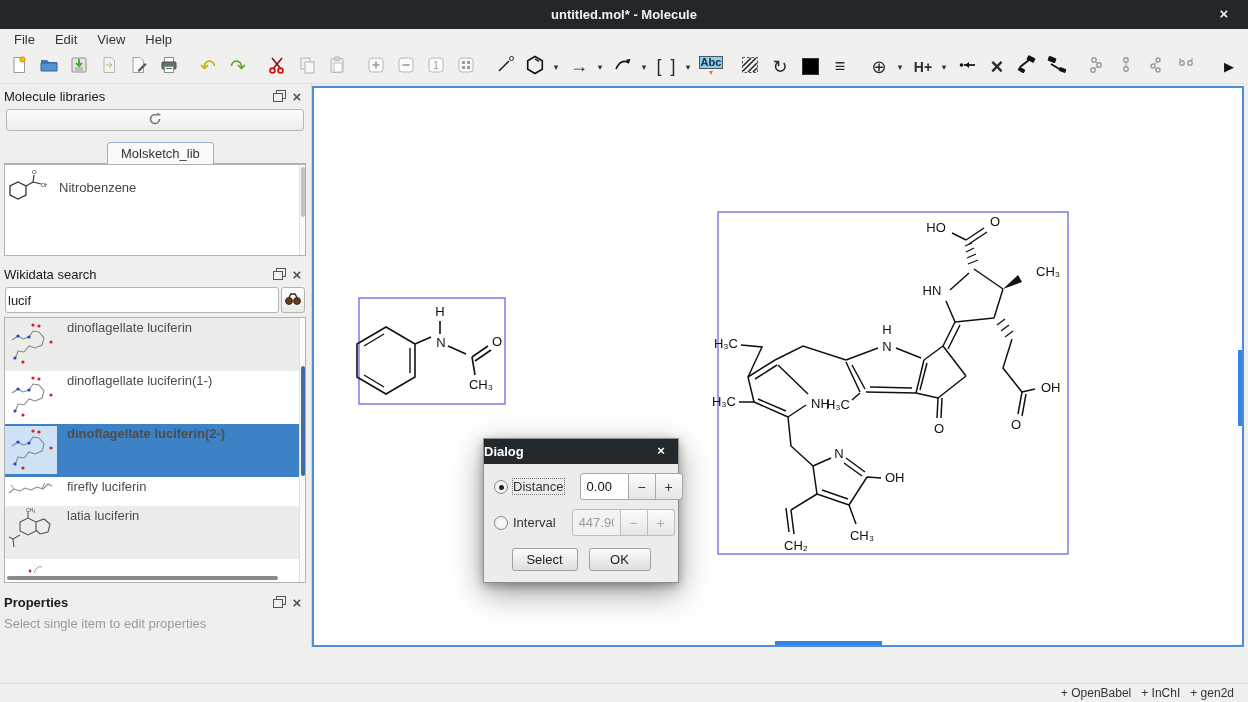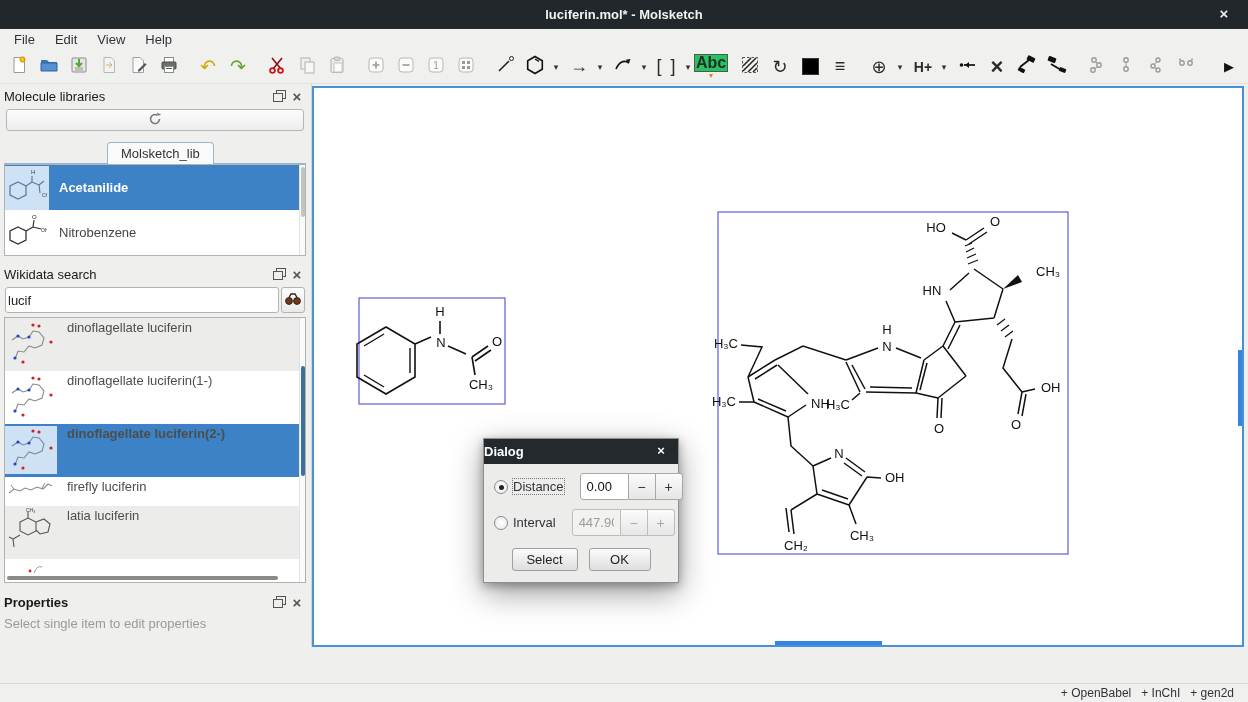--- a/index.html
+++ b/index.html
@@ -20,21 +20,21 @@
   .toolbar { height:34px; background:#f0f0ef; border-bottom:1px solid #e0e0de; display:flex; align-items:center; padding:0 4px; flex:none; }
   .tbtn { width:26px; height:26px; display:inline-flex; align-items:center; justify-content:center; margin:0 2px; border-radius:3px; position:relative; font-size:15px; color:#2b2b2b; }
   .tbtn.dis { color:#b4b4b2; }
   .tsep { width:9px; height:1px; }
   .dd { width:12px; height:26px; display:inline-flex; align-items:center; justify-content:center; font-size:9px; color:#333; margin-right:2px; }
   .glyph-undo { color:#d4a900; font-size:19px; }
   .glyph-redo { color:#61a631; font-size:19px; }
   .glyph-big { font-size:18px; }
   .swatch { width:17px; height:17px; background:#000; border:1px solid #333; }
   .abc-wrap { display:flex; flex-direction:column; align-items:center; line-height:1; }
-  .abc-txt { font-size:16px; font-weight:bold; border:1px solid #555; padding:0 1px; background:#22c55e; }
+  .abc-txt { font-size:11px; font-weight:bold; border:1px solid #555; padding:0 1px; background:#7dd3fc; }
   .abc-dd { color:#e07f12; font-size:8px; }
   .overflow-btn { margin-left:auto; font-size:13px; color:#111; }
 
   
   .main { flex:1; display:flex; min-height:0; }
   .sidebar { width:312px; flex:none; padding:2px 5px 0 4px; display:flex; flex-direction:column; overflow:hidden; background:#efefee; border-right:1px solid #d5d5d3; }
 
   .phead { height:20px; display:flex; align-items:center; flex:none; }
   .phead .ptitle { flex:1; color:#1a1a1a; }
   .phead .pic { width:18px; height:16px; display:flex; align-items:center; justify-content:center; color:#555; }
@@ -98,21 +98,21 @@
 
   
   .statusbar { height:19px; background:#f0f0ef; border-top:1px solid #dadad8; display:flex; align-items:center; justify-content:flex-end; padding-right:14px; gap:10px; font-size:12px; color:#2e3436; flex:none;margin-top:36px; }
 </style>
 </head>
 <body>
 
 <div class="window">
 
   <div class="titlebar">
-    <span class="title">luciferin.mol* - Molsketch</span>
+    <span class="title">untitled.mol* - Molecule</span>
     <span class="close">×</span>
   </div>
 
   <div class="menubar">
     <span class="mitem">File</span>
     <span class="mitem">Edit</span>
     <span class="mitem">View</span>
     <span class="mitem">Help</span>
   </div>
 
@@ -333,31 +333,20 @@
               <path d="M10 1.5l1 3.2 3.2-.9z" fill="#777"></path>
             </svg></span>
       </div>
       <div class="tabbar">
         <div class="tabline"></div>
         <div class="tab">
             <span>Molsketch_lib</span>
           </div>
       </div>
       <div class="listframe" style="height:92px;">
-        <div class="librow row-sel">
-          <span class="thumb">
-              <svg width="40" height="40">
-                <polygon points="11,14 19,18 19,27 11,31 3,27 3,18" fill="none" stroke="#5a7da2" stroke-width="1.3"></polygon>
-                <path d="M19 18l6-4M25 14v-6M25 14l7 3M32 17l5-4M32 17l1 8" fill="none" stroke="#5a7da2" stroke-width="1.2"></path>
-                <text x="24" y="6" font-size="6" fill="#444">H</text>
-                <text x="35" y="29" font-size="5" fill="#444">CH₃</text>
-              </svg>
-            </span>
-          <span class="lbl">Acetanilide</span>
-        </div>
         <div class="librow">
           <span class="thumb">
               <svg width="40" height="40">
                 <polygon points="11,14 19,18 19,27 11,31 3,27 3,18" fill="none" stroke="#333" stroke-width="1.3"></polygon>
                 <path d="M19 18l7-4M26 14l1-7M26 14l8 2" fill="none" stroke="#333" stroke-width="1.2"></path>
                 <text x="25" y="6" font-size="6" fill="#222">O</text>
                 <text x="34" y="19" font-size="5" fill="#222">OH</text>
               </svg>
             </span>
           <span class="lbl">Nitrobenzene</span>

